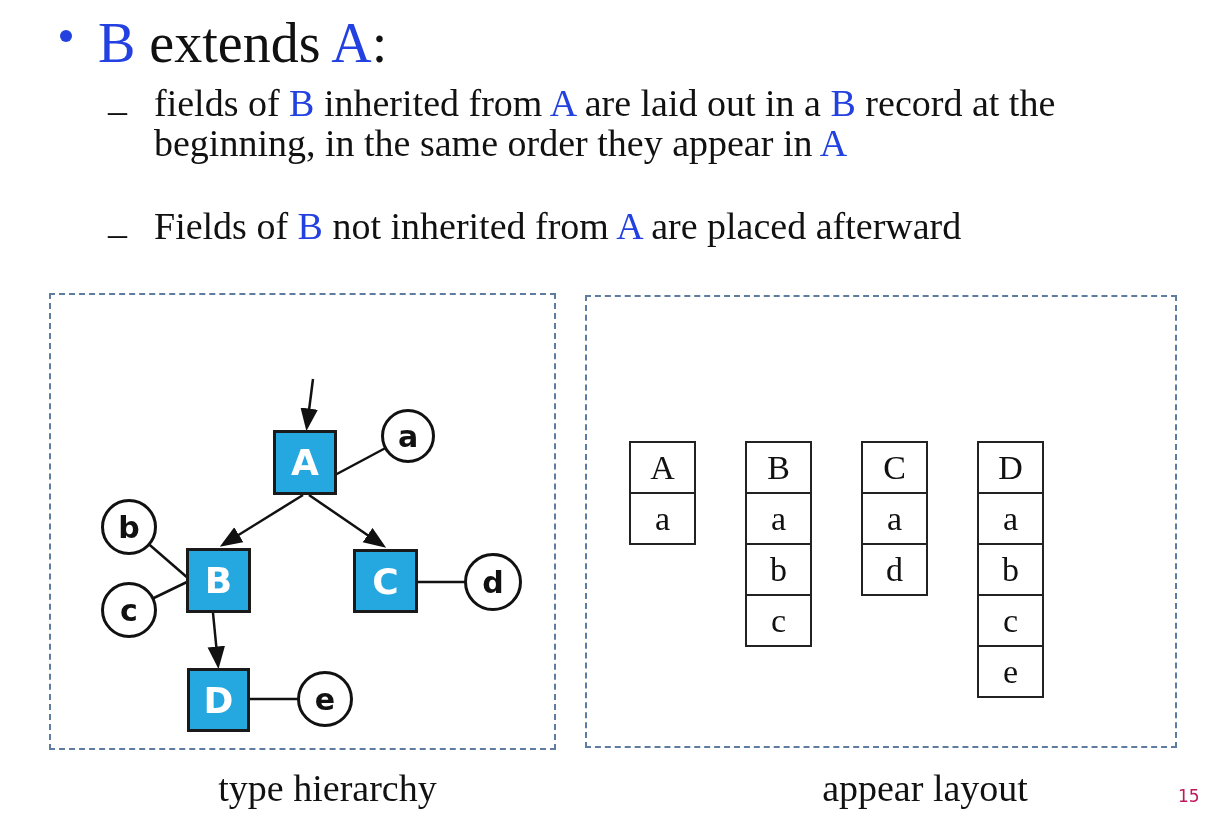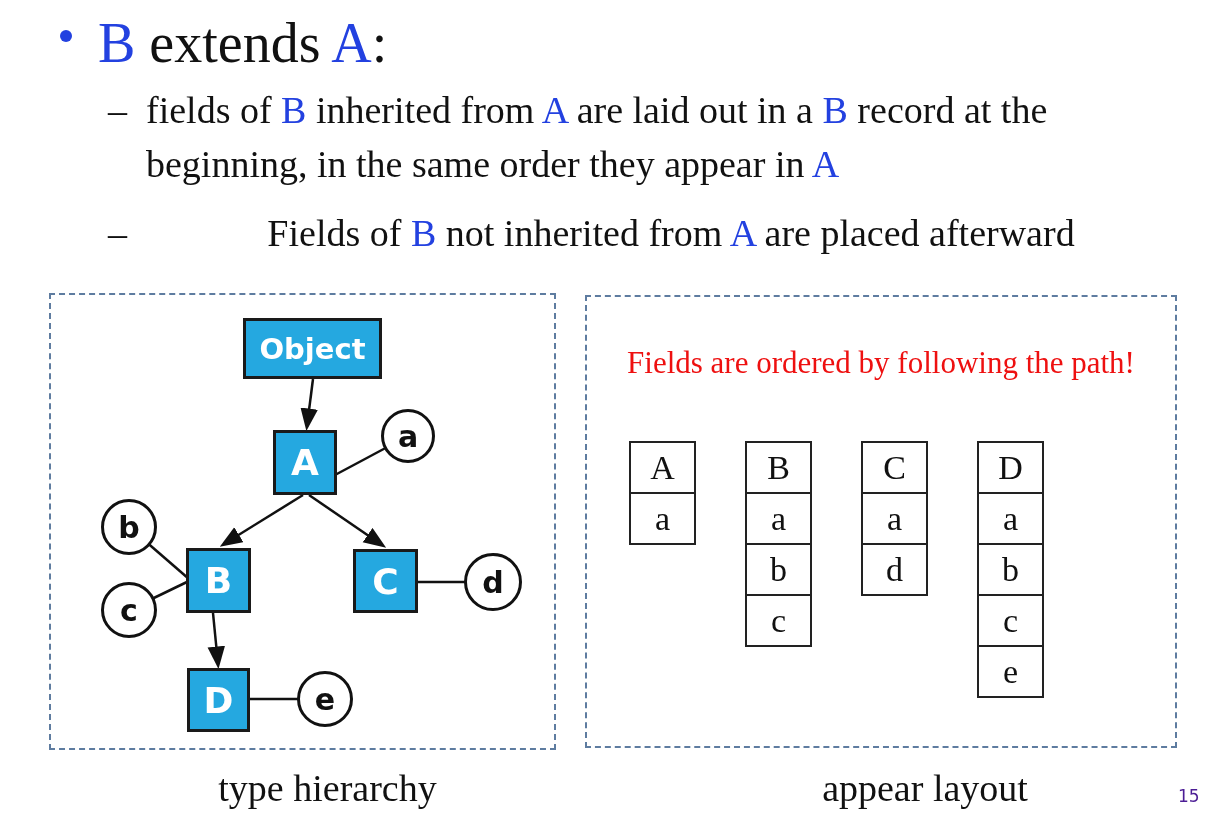--- a/index.html
+++ b/index.html
@@ -5,23 +5,23 @@
   html,body{margin:0;padding:0;}
   body{
     width:1228px;height:818px;position:relative;background:#ffffff;overflow:hidden;
     font-family:"Liberation Serif", serif;color:#111;
     --class-box-fill:#25A8E0;--emphasis-blue:#2341E0;--note-red:#EE1010;--panel-border:#5E7CA0;
   }
   .abs{position:absolute;}
   
   .bullet-line{left:98px;top:10px;font-size:56px;line-height:1.2;white-space:nowrap;}
   .bullet-dot{left:60px;top:30px;width:12px;height:12px;border-radius:50%;background:var(--emphasis-blue);}
-  .sub-bullet{left:146px;font-size:38px;line-height:54px;width:1050px;}
+  .sub-bullet{left:154px;font-size:38px;line-height:40px;width:1050px;}
   .sub-bullet-1{top:83px;}
-  .sub-bullet-2{top:206px;white-space:nowrap;text-align:center;}
+  .sub-bullet-2{top:206px;white-space:nowrap;}
   .dash-marker{left:108px;font-size:38px;line-height:54px;}
   .dash-1{top:83px;} .dash-2{top:206px;}
   .blue{color:var(--emphasis-blue);}
   
   .panel{border:2px dashed var(--panel-border);box-sizing:border-box;background:#fff;}
   .panel-left{left:49px;top:293px;width:507px;height:457px;}
   .panel-right{left:585px;top:295px;width:592px;height:453px;}
   
   .diagram-svg{left:0;top:0;}
   .cnode{
@@ -40,21 +40,21 @@
   .ltable{display:flex;flex-direction:column;}
   .lcell{
     box-sizing:border-box;width:67px;height:53px;border:2px solid #222;background:#fff;
     display:flex;align-items:center;justify-content:center;font-size:34px;
   }
   .lcell + .lcell{margin-top:-2px;}
   
   .caption{font-size:38px;text-align:center;}
   .caption-left{left:49px;top:766px;width:507px;transform:translateX(25px);text-align:center;}
   .caption-right{left:585px;top:766px;width:592px;transform:translateX(44px);}
-  .page-number{left:1178px;top:786px;width:40px;font-family:"DejaVu Sans", sans-serif;font-size:17px;color:#4c1d95;}
+  .page-number{left:1178px;top:786px;width:40px;font-family:"DejaVu Sans", sans-serif;font-size:17px;color:#be185d;}
   svg line{stroke:#111;stroke-width:2.5;}
 </style>
 </head>
 <body style="--class-box-fill: #25A8E0; --emphasis-blue: #2341E0; --note-red: #EE1010; --panel-border: #5E7CA0;">
 
 <span class="abs bullet-dot"></span>
 <div class="abs bullet-line"><span class="blue">B</span><span> extends </span><span class="blue">A</span><span>:</span></div>
 
 <div class="abs dash-marker dash-1">–</div>
 <div class="abs sub-bullet sub-bullet-1"><span>fields of </span><span class="blue">B</span><span> inherited from </span><span class="blue">A</span><span> are laid out in a </span><span class="blue">B</span><span> record at the beginning, in the same order they appear in </span><span class="blue">A</span></div>
@@ -81,29 +81,27 @@
     <line x1="258" y1="200" x2="331" y2="250" marker-end="url(#arw)"></line>
     <line x1="162" y1="318" x2="167" y2="369" marker-end="url(#arw)"></line>
   </svg>
 
   <div class="fcircle" style="left:330px;top:114px;width:54px;height:54px">a</div>
   <div class="fcircle" style="left:50px;top:204px;width:56px;height:56px">b</div>
   <div class="fcircle" style="left:50px;top:287px;width:56px;height:56px">c</div>
   <div class="fcircle" style="left:413px;top:258px;width:58px;height:58px">d</div>
   <div class="fcircle" style="left:246px;top:376px;width:56px;height:56px">e</div>
 
-  <div class="cnode" style="left:192px;top:23px;width:139px;height:61px;font-size:29px">Object</div>
   <div class="cnode" style="left:222px;top:135px;width:64px;height:65px;font-size:36px">A</div>
   <div class="cnode" style="left:135px;top:253px;width:65px;height:65px;font-size:36px">B</div>
   <div class="cnode" style="left:302px;top:254px;width:65px;height:64px;font-size:36px">C</div>
   <div class="cnode" style="left:136px;top:373px;width:63px;height:64px;font-size:36px">D</div>
 </div>
 
 <div class="abs panel panel-right">
-  <div class="abs layout-note">Fields are ordered by following the path!</div>
   <div class="abs layout-tables">
       <div class="ltable">
         <div class="lcell">A</div>
         <div class="lcell">a</div>
       </div>
       <div class="ltable">
         <div class="lcell">B</div>
         <div class="lcell">a</div>
         <div class="lcell">b</div>
         <div class="lcell">c</div>

